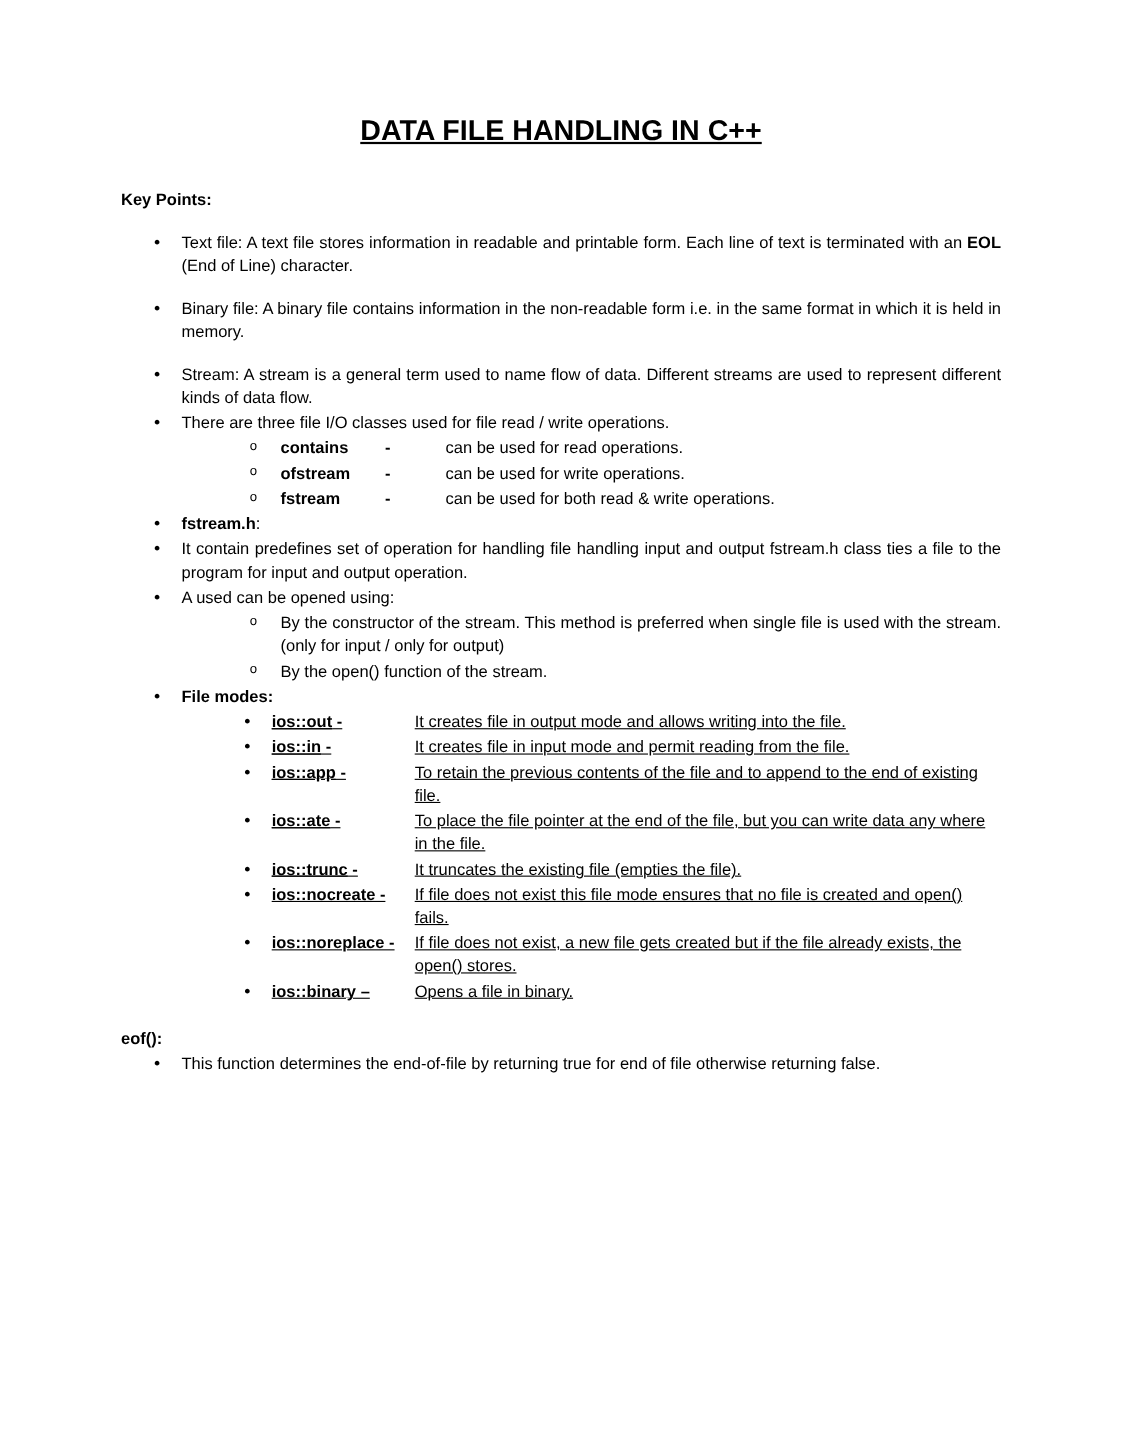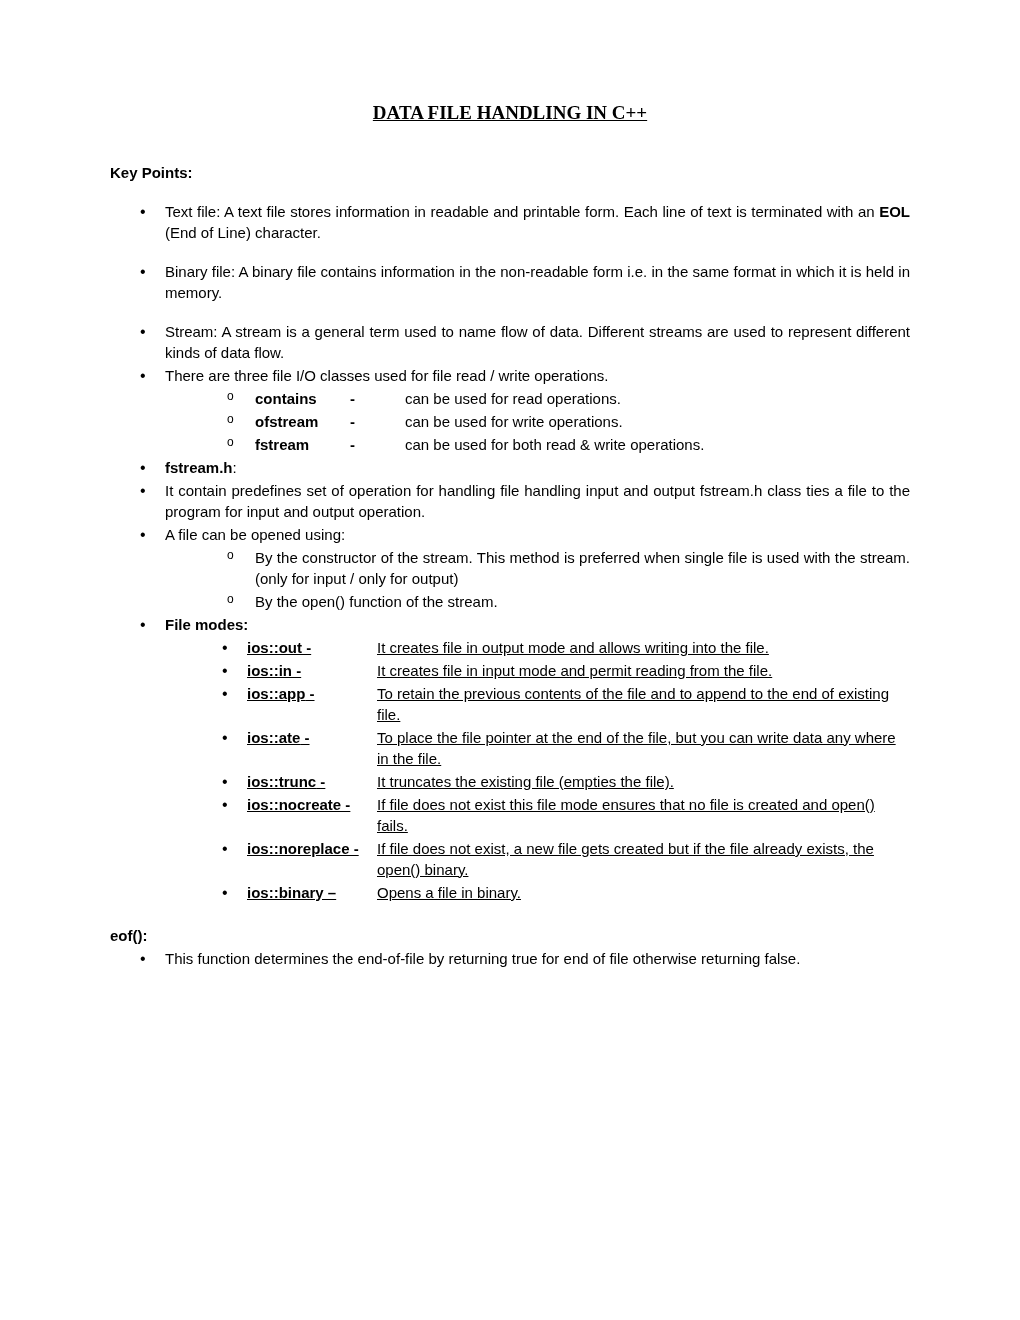--- a/index.html
+++ b/index.html
@@ -7,25 +7,24 @@
       font-size: 15px;
       line-height: 1.4;
       color: #000;
       background: #fff;
       margin: 0;
       padding: 100px 110px 60px 110px;
       width: 800px;
     }
     .title {
       text-align: center;
-      font-size: 19px;
+      font-size: 26px;
       font-weight: bold;
       text-decoration: underline;
       margin-bottom: 35px;
-      font-family: Liberation Serif, serif;
     }
     .subtitle {
       font-weight: bold;
       margin-bottom: 18px;
     }
     .bullet-list {
       list-style: none;
       padding-left: 55px;
       margin: 0;
     }
@@ -129,21 +128,21 @@
           <span>can be used for both read &amp; write operations.</span>
         </div>
       </li>
     </ul>
   </li>
   <li class="tight">
     <span class="bold">fstream.h</span><span>:</span>
   </li>
   <li class="tight"> It contain predefines set of operation for handling file handling input and output fstream.h class ties a file to the program for input and output operation.</li>
   <li class="tight">
-    <span>A file can be opened using:</span>
+    <span>A used can be opened using:</span>
     <ul class="sub-list">
       <li style="text-align:justify;">By the constructor of the stream. This method is preferred when single file is used with the stream. (only for input / only for output)</li>
       <li>By the open() function of the stream.</li>
     </ul>
   </li>
   <li class="tight">
     <span class="bold">File modes:</span>
     <ul class="mode-list">
       <li>
         <div class="mode-row-head">
@@ -182,21 +181,21 @@
           <span class="mode-name bold">ios::nocreate -</span>
           <span class="mode-desc">If file does not exist this file mode ensures that no file is created and open()</span>
         </div>
         <div class="mode-cont">fails.</div>
       </li>
       <li>
         <div class="mode-row-head">
           <span class="mode-name bold">ios::noreplace -</span>
           <span class="mode-desc">If file does not exist, a new file gets created but if the file already exists, the</span>
         </div>
-        <div class="mode-cont">open() binary.</div>
+        <div class="mode-cont">open() stores.</div>
       </li>
       <li>
         <div class="mode-row-head">
           <span class="mode-name bold">ios::binary –</span>
           <span class="mode-desc">Opens a file in binary.</span>
         </div>
       </li>
     </ul>
   </li>
 </ul>

